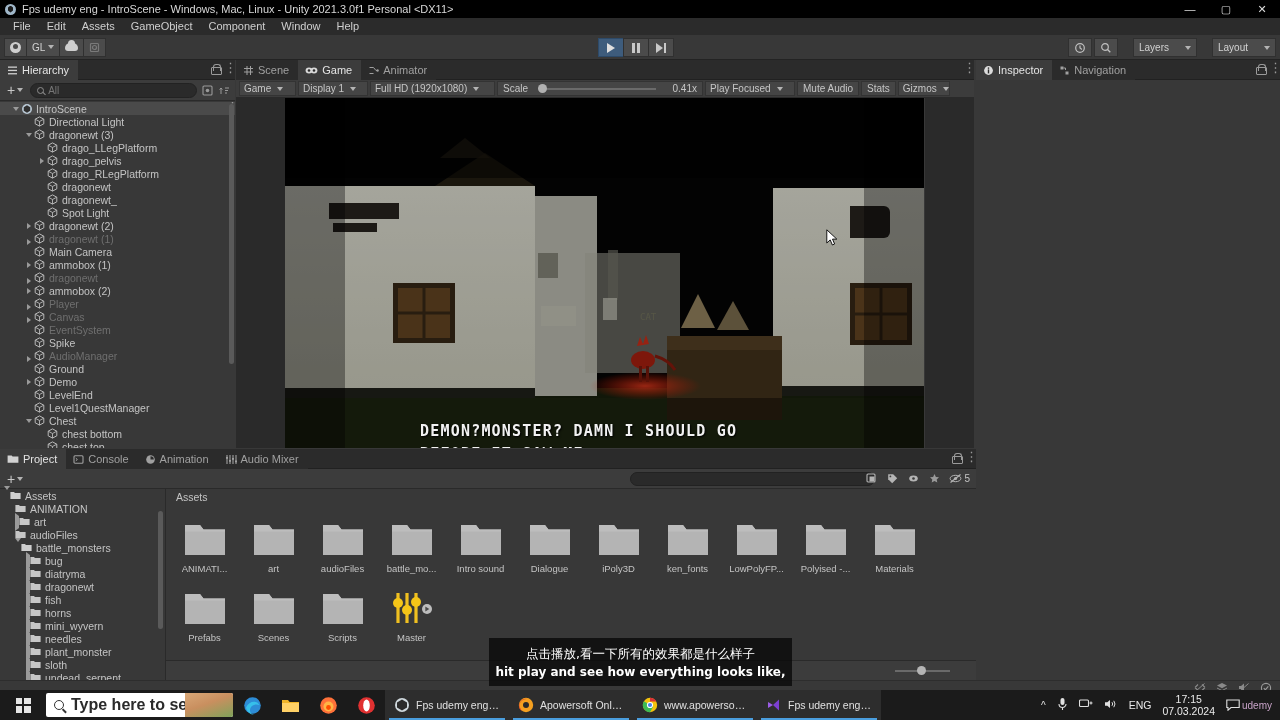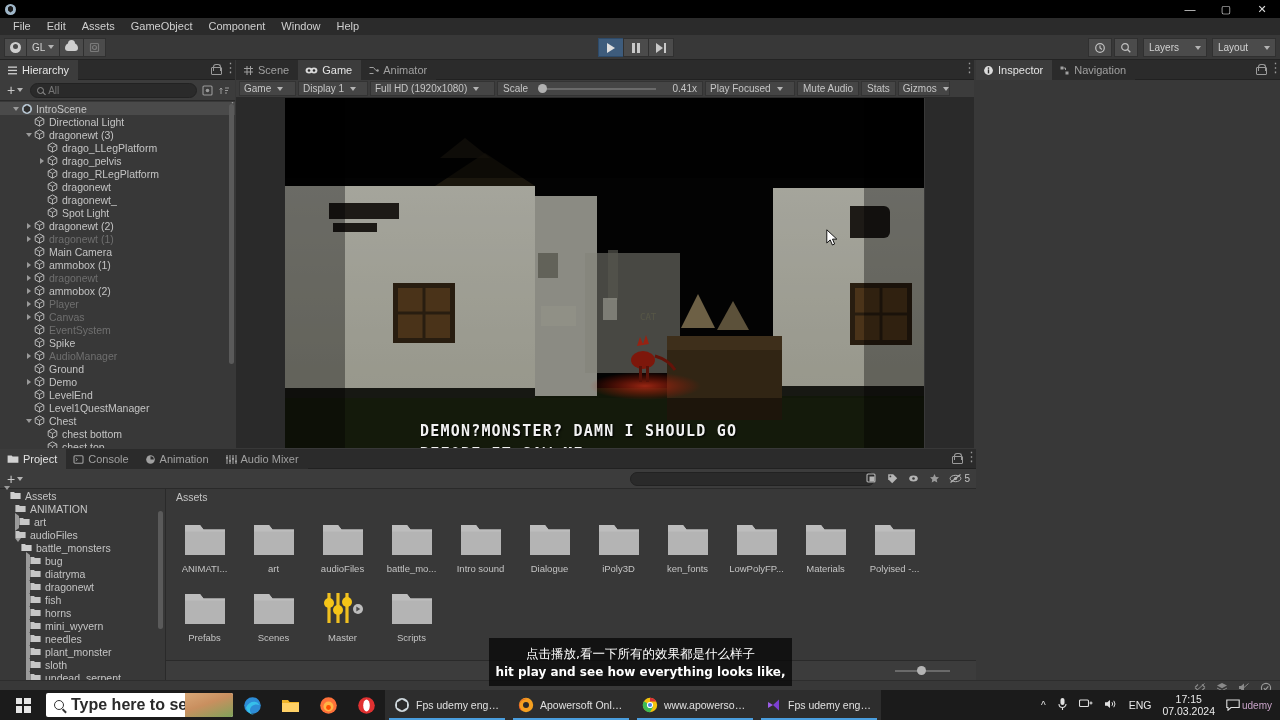--- a/index.html
+++ b/index.html
@@ -69,21 +69,21 @@
   .pause-ic { width: 8px; height: 10px; position: relative; }
   .pause-ic::before, .pause-ic::after { content:""; position:absolute; top:0; width:3px; height:10px; background:#c8c8c8; }
   .pause-ic::before { left: 0; } .pause-ic::after { right: 0; }
   .step-ic { width: 10px; height: 10px; position: relative; }
   .step-ic::before { content:""; position:absolute; left:0; top:0; width:0;height:0;
                      border-top:5px solid transparent;border-bottom:5px solid transparent;border-left:7px solid #c8c8c8;}
   .step-ic::after { content:""; position:absolute; right:0; top:0; width:2px; height:10px; background:#c8c8c8;}
 
   .tb-right { position: absolute; right: 4px; top: 38px; display: flex; height: 19px; align-items: center; }
   .tb-drop { height: 19px; background: #4b4b4b; border: 1px solid #303030; display: flex;
-             align-items: center; padding: 0 5px; margin-left: 5px;
+             align-items: center; padding: 0 5px; margin-left: 15px;
              color: #d2d2d2; font-size: 10px; gap: 16px; }
   .tb-icon-btn { width: 24px; height: 19px; background: #4b4b4b; border: 1px solid #303030;
                  display: flex; align-items: center; justify-content: center; margin-left: 2px; }
 
   
   .panel { position: absolute; background: #383838; }
   .panel-tabs { height: 20px; background: #2b2b2b; display: flex; align-items: stretch;
                 border-bottom: 1px solid #212121; position: relative; }
   .ptab { display: flex; align-items: center; gap: 4px; padding: 0 9px 0 7px; font-size: 11px;
           color: #a0a0a0; background: #2b2b2b; height: 20px; }
@@ -111,21 +111,21 @@
   .search-field .mag::after { content:""; position:absolute; right:-3px; bottom:-2px; width:4px; height:1.3px;
                               background:#8d8d8d; transform: rotate(45deg); }
   .search-field input { flex: 1; background: transparent; border: none; outline: none;
                         color: #b4b4b4; font-size: 10px; font-family: "Liberation Sans", sans-serif; }
   .search-field input::placeholder { color: #777; }
   .mini-ic { width: 13px; height: 13px; display: flex; align-items: center; justify-content: center; flex: none; }
   .hier-list { position: absolute; top: 42px; left: 0; right: 0; bottom: 0; overflow: hidden; background: #383838; }
   .hrow { height: 13px; display: flex; align-items: center; font-size: 10.5px; color: #c4c4c4;
           padding-right: 4px; white-space: nowrap; }
   .hrow.selected { background: #4a4a4a; }
-  .hrow.dim { color: #6f6f6f; }
+  .hrow.dim { color: #6f6f6f; align-items: flex-end; }
   .hrow .arrow { width: 11px; flex: none; display: flex; align-items: center; justify-content: center; }
   .arrow .tri-r { width:0;height:0;border-top:3.5px solid transparent;border-bottom:3.5px solid transparent;border-left:4.5px solid #9a9a9a;}
   .arrow .tri-d { width:0;height:0;border-left:3.5px solid transparent;border-right:3.5px solid transparent;border-top:4.5px solid #9a9a9a;}
   .go-ic { width: 12px; height: 12px; flex: none; margin-right: 3px; position: relative; }
   .hier-scroll { position: absolute; right: 1px; top: 44px; width: 5px; height: 260px;
                  background: #5a5a5a; border-radius: 3px; }
 
   
   #gameview { left: 236px; top: 60px; width: 738px; height: 388px; }
   .gv-toolbar { position: absolute; left: 0; top: 20px; height: 18px; width: 100%;
@@ -223,20 +223,21 @@
   .tray .lang { font-size: 10.5px; color: #eaeaea; }
   .udemy-badge { display: flex; align-items: center; gap: 2px; }
 </style>
 </head>
 <body>
 
 <div class="app">
 
   <div class="titlebar">
     <div class="unity-logo"></div>
+    <div class="title">Fps udemy eng - IntroScene - Windows, Mac, Linux - Unity 2021.3.0f1 Personal &lt;DX11&gt;</div>
     <div class="win-btns">
       <div class="win-btn">—</div>
       <div class="win-btn">▢</div>
       <div class="win-btn close">✕</div>
     </div>
   </div>
 
   <div class="menubar">
     <div class="mi">File</div>
     <div class="mi">Edit</div>
@@ -1110,70 +1111,70 @@
               </span>
               <span class="lbl">LowPolyFP...</span>
             </div>
             <div class="asset">
               <span class="thumb big-folder">
                 <svg width="44" height="36" viewBox="0 0 44 36">
                   <path d="M2 4h15l3.5 4.5H42V34H2z" fill="#b4b4b4"></path>
                   <path d="M2 4h15l3.5 4.5H42v2H2z" fill="#bdbdbd"></path>
                 </svg>
               </span>
-              <span class="lbl">Materials</span>
+              <span class="lbl">Polyised -...</span>
             </div>
             <div class="asset">
               <span class="thumb big-folder">
                 <svg width="44" height="36" viewBox="0 0 44 36">
                   <path d="M2 4h15l3.5 4.5H42V34H2z" fill="#b4b4b4"></path>
                   <path d="M2 4h15l3.5 4.5H42v2H2z" fill="#bdbdbd"></path>
                 </svg>
               </span>
-              <span class="lbl">Polyised -...</span>
+              <span class="lbl">Materials</span>
             </div>
             <div class="asset">
               <span class="thumb big-folder">
                 <svg width="44" height="36" viewBox="0 0 44 36">
                   <path d="M2 4h15l3.5 4.5H42V34H2z" fill="#b4b4b4"></path>
                   <path d="M2 4h15l3.5 4.5H42v2H2z" fill="#bdbdbd"></path>
                 </svg>
               </span>
               <span class="lbl">Prefabs</span>
             </div>
             <div class="asset">
               <span class="thumb big-folder">
                 <svg width="44" height="36" viewBox="0 0 44 36">
                   <path d="M2 4h15l3.5 4.5H42V34H2z" fill="#b4b4b4"></path>
                   <path d="M2 4h15l3.5 4.5H42v2H2z" fill="#bdbdbd"></path>
                 </svg>
               </span>
               <span class="lbl">Scenes</span>
+            </div>
+            <div class="asset">
+              <span class="thumb big-folder">
+                <svg width="44" height="36" viewBox="0 0 44 36">
+                  <path d="M2 4h15l3.5 4.5H42V34H2z" fill="#b4b4b4"></path>
+                  <path d="M2 4h15l3.5 4.5H42v2H2z" fill="#bdbdbd"></path>
+                </svg>
+              </span>
+              <span class="lbl">Scripts</span>
             </div>
             <div class="asset">
               <span class="thumb big-folder">
                 <svg width="44" height="36" viewBox="0 0 44 36">
                   <path d="M8 3v30M17 3v30M26 3v30" stroke="#f0c020" stroke-width="3.2"></path>
                   <circle cx="8" cy="13" r="5" fill="#f5c518"></circle>
                   <circle cx="17" cy="20" r="5" fill="#f5c518"></circle>
                   <circle cx="26" cy="12" r="5" fill="#f5c518"></circle>
                   <circle cx="37" cy="19" r="5" fill="#bdbdbd"></circle>
                   <path d="M35.3 16.6l4 2.4-4 2.4z" fill="#4a4a4a"></path>
                 </svg>
               </span>
               <span class="lbl">Master</span>
-            </div>
-            <div class="asset">
-              <span class="thumb big-folder">
-                <svg width="44" height="36" viewBox="0 0 44 36">
-                  <path d="M2 4h15l3.5 4.5H42V34H2z" fill="#b4b4b4"></path>
-                  <path d="M2 4h15l3.5 4.5H42v2H2z" fill="#bdbdbd"></path>
-                </svg>
-              </span>
-              <span class="lbl">Scripts</span>
             </div>
           </div>
         <div class="prj-footer">
           <div class="size-slider">
             <span class="size-knob"></span>
           </div>
         </div>
       </div>
     </div>
   </div>

